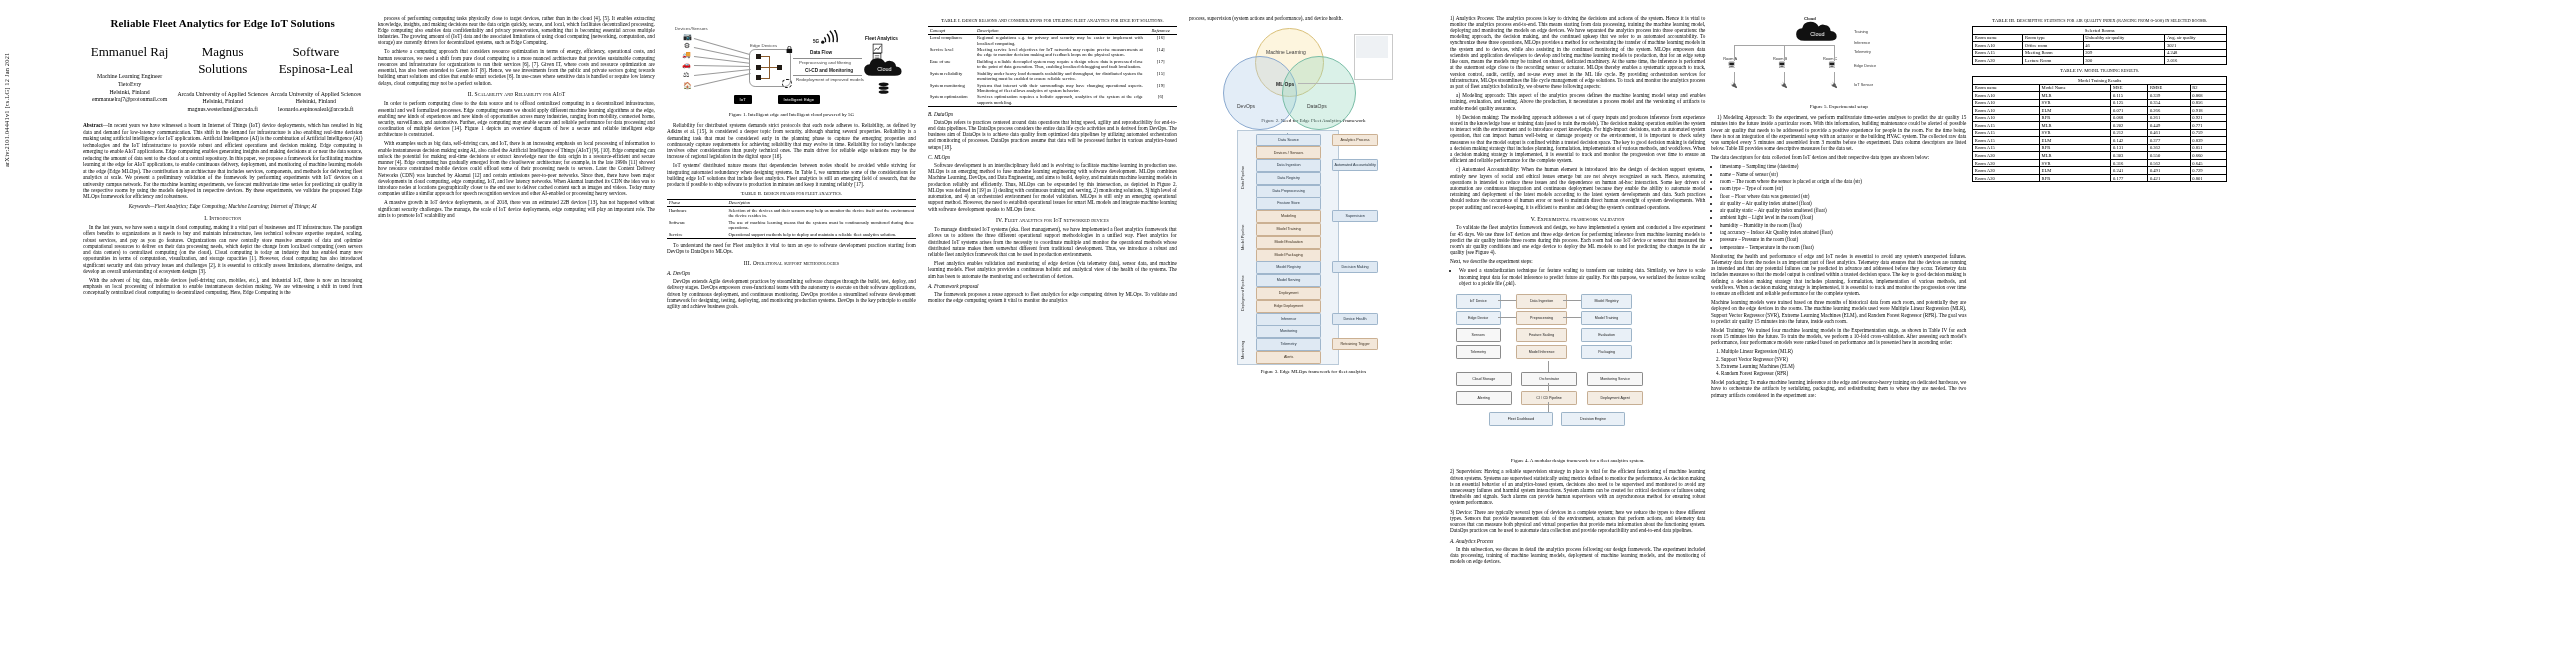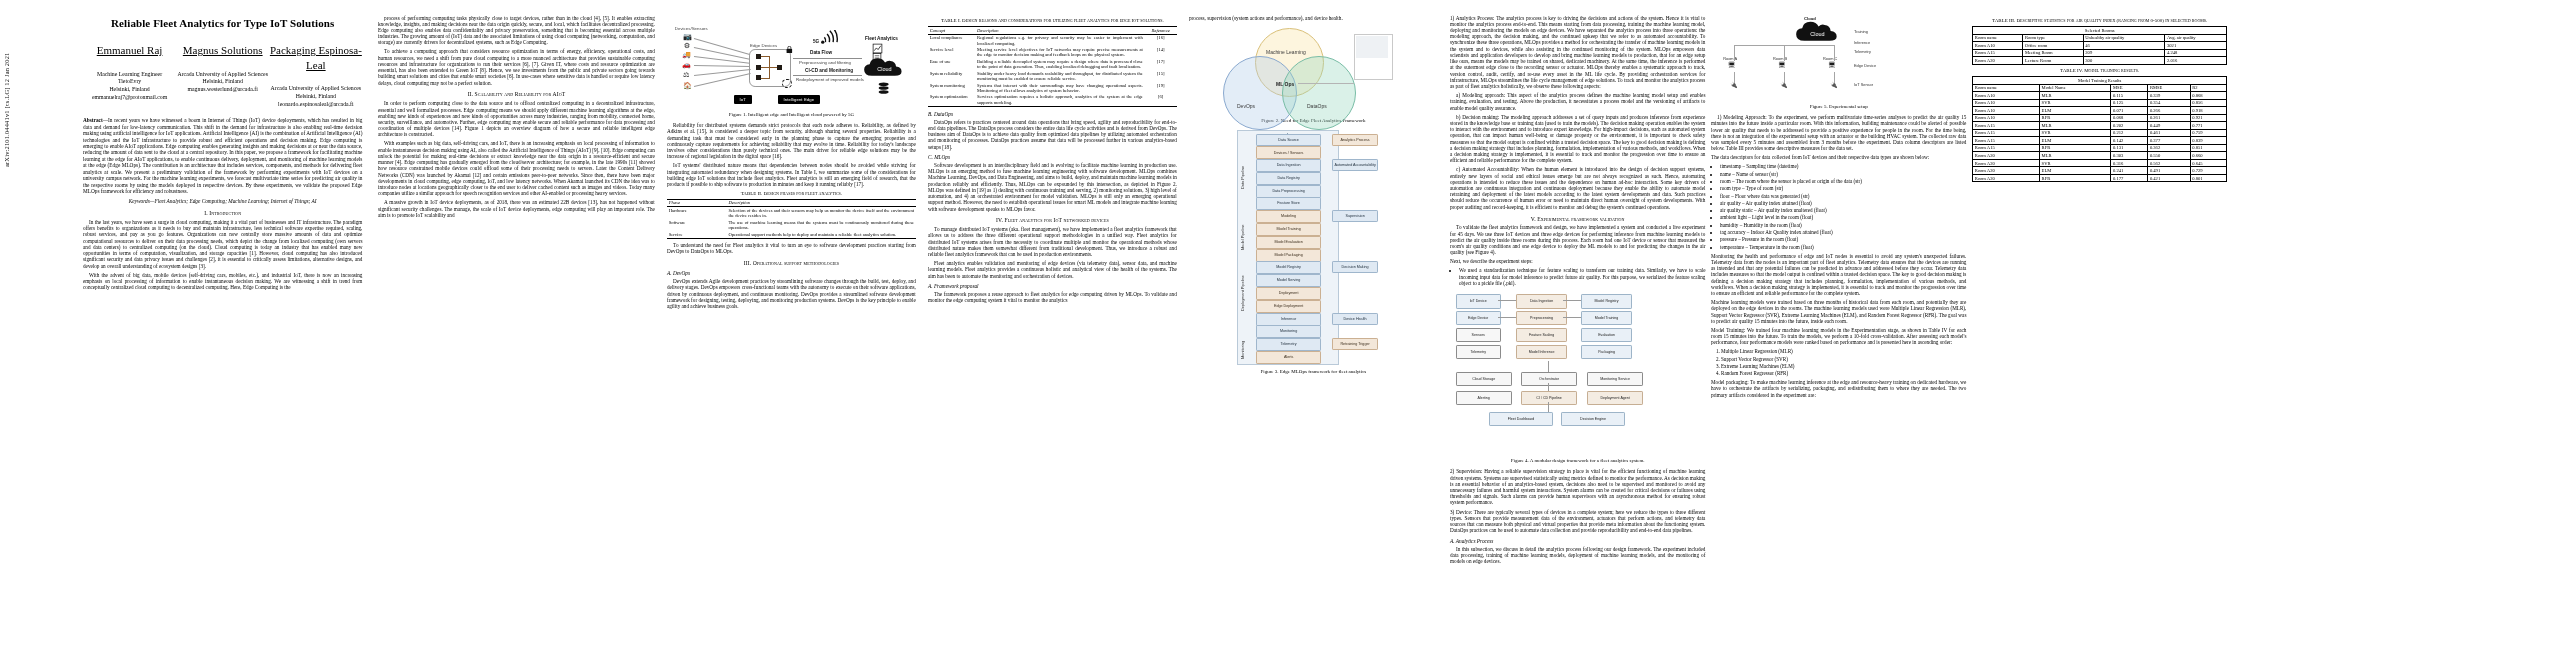--- a/index.html
+++ b/index.html
@@ -12,21 +12,21 @@
   .col.c1{width:295px;padding-right:15.6px;}
   .col.c2{width:289px;padding-right:12.2px;}
   .col.c3{width:261px;padding-right:12.2px;}
   .col.c4{width:261px;padding-right:12.2px;}
   .col.c5{width:261px;padding-right:12.2px;}
   .col.c6{width:261px;padding-right:5.6px;}
   .col.c7{width:261px;padding-right:5.6px;}
   h1.title{font-size:11px;font-weight:bold;text-align:center;margin:2.2px 0 14.5px;letter-spacing:0.1px;}
   .authors{display:flex;justify-content:space-between;margin:0 0 9px;}
   .author{flex:1;text-align:center;font-size:5.8px;line-height:1.32;}
-  .author .nm{font-size:11px;margin-bottom:13px;text-decoration:underline;}
+  .author .nm{font-size:13px;margin-bottom:13px;}
   .abs{font-size:5.3px;line-height:1.22;text-align:justify;}
   .abs b{font-weight:bold;}
   .kw{font-size:5.3px;font-style:italic;text-align:center;margin:3.3px 0 5.6px;line-height:1.25;}
   .sec{font-size:5.6px;text-align:center;font-variant:small-caps;margin:5.6px 0 2.8px;letter-spacing:0.1px;}
   .subsec{font-size:5.3px;font-style:italic;margin:4.4px 0 1.7px;}
   p.b{font-size:5.2px;line-height:1.2;text-align:justify;margin:0 0 2.8px;text-indent:6.1px;}
   p.b.ni{text-indent:0;}
   ul.bl{margin:1.7px 0 2.8px 0;padding-left:9px;font-size:5.1px;line-height:1.22;}
   ul.bl li{margin-bottom:1.1px;text-align:justify;}
   ol.nl{margin:1.7px 0 2.8px 0;padding-left:10px;font-size:5.1px;line-height:1.22;}
@@ -90,38 +90,38 @@
 </head>
 <body>
 
 <div class="page">
 
   <div class="arxiv-stamp">arXiv:2101.04441v1 [cs.LG] 12 Jan 2021</div>
 
   <div class="cols">
 
     <div class="col c1">
-      <h1 class="title">Reliable Fleet Analytics for Type IoT Solutions</h1>
+      <h1 class="title">Reliable Fleet Analytics for Edge IoT Solutions</h1>
 
       <div class="authors">
         <div class="author">
           <div class="nm">Emmanuel Raj</div>
           <div>Machine Learning Engineer</div>
           <div>TietoEvry</div>
           <div>Helsinki, Finland</div>
           <div>emmanuelraj7@protonmail.com</div>
         </div>
         <div class="author">
           <div class="nm">Magnus Solutions</div>
           <div>Arcada University of Applied Sciences</div>
           <div>Helsinki, Finland</div>
           <div>magnus.westerlund@arcada.fi</div>
         </div>
         <div class="author">
-          <div class="nm">Packaging Espinosa-Leal</div>
+          <div class="nm">Software Espinosa-Leal</div>
           <div>Arcada University of Applied Sciences</div>
           <div>Helsinki, Finland</div>
           <div>leonardo.espinosaleal@arcada.fi</div>
         </div>
       </div>
 
       <div class="abs">
         <b>Abstract</b><span>—In recent years we have witnessed a boom in Internet of Things (IoT) device deployments, which has resulted in big data and demand for low-latency communication. This shift in the demand for infrastructure is also enabling real-time decision making using artificial intelligence for IoT applications. Artificial Intelligence (AI) is the combination of Artificial Intelligence (AI) technologies and the IoT infrastructure to provide robust and efficient operations and decision making. Edge computing is emerging to enable AIoT applications. Edge computing enables generating insights and making decisions at or near the data source, reducing the amount of data sent to the cloud at a central repository. In this paper, we propose a framework for facilitating machine learning at the edge for AIoT applications, to enable continuous delivery, deployment, and monitoring of machine learning models at the edge (Edge MLOps). The contribution is an architecture that includes services, components, and methods for delivering fleet analytics at scale. We present a preliminary validation of the framework by performing experiments with IoT devices on a university campus network. For the machine learning experiments, we forecast multivariate time series for predicting air quality in the respective rooms by using the models deployed in respective devices. By these experiments, we validate the proposed Edge MLOps framework for efficiency and robustness.</span>
       </div>
       <div class="kw">Keywords—Fleet Analytics; Edge Computing; Machine Learning; Internet of Things; AI</div>

